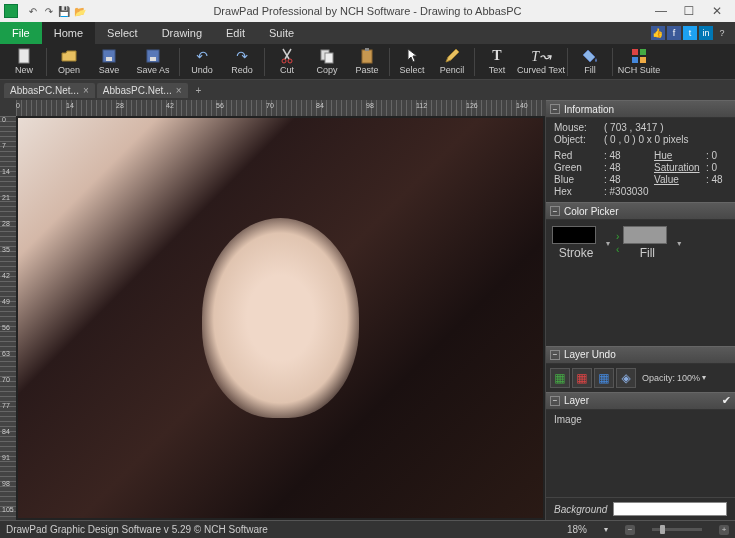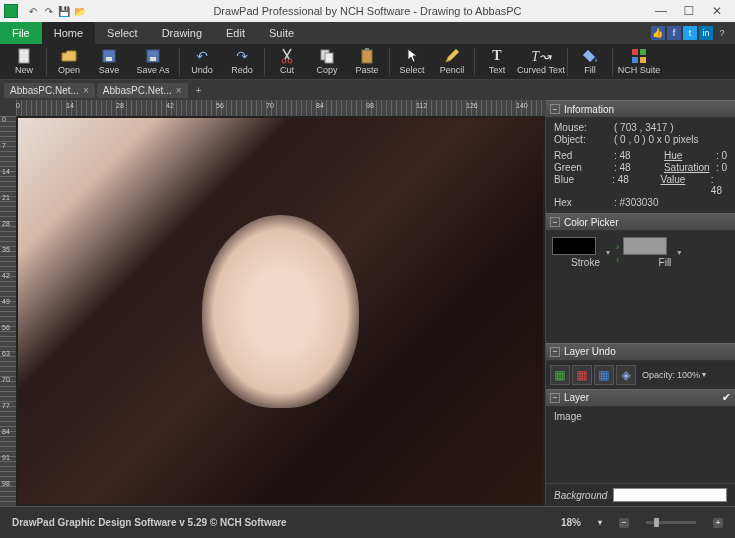--- a/index.html
+++ b/index.html
@@ -38,38 +38,38 @@
 .ruler-left span { position: absolute; left: 2px; }
 .canvas { flex: 1; background: #222; overflow: hidden; position: relative; }
 .canvas .photo { position: absolute; inset: 2px; background: linear-gradient(135deg, #e8dcd4 0%, #d4b8a8 15%, #2a1a1a 30%, #3a2420 50%, #1a1010 70%, #2a1a15 100%); }
 .canvas .face { position: absolute; left: 35%; top: 25%; width: 30%; height: 50%; background: radial-gradient(ellipse, #f0d8c8 30%, #e0c4b0 60%, transparent 80%); border-radius: 50% 50% 45% 45%; }
 .panels { width: 190px; background: #2e2e2e; display: flex; flex-direction: column; border-left: 1px solid #444; }
 .panel-head { height: 18px; background: linear-gradient(#5a5a5a, #484848); display: flex; align-items: center; padding: 0 4px; font-size: 10px; color: #eee; border-top: 1px solid #666; border-bottom: 1px solid #333; gap: 4px; }
 .panel-head .toggle { width: 10px; height: 10px; border: 1px solid #888; display: flex; align-items: center; justify-content: center; font-size: 8px; cursor: pointer; }
 .panel-head .check { margin-left: auto; color: #eee; font-size: 11px; }
 .panel-body { padding: 4px 8px; font-size: 10px; color: #ccc; }
 .info-row { display: flex; margin-bottom: 1px; }
-.info-row .k { width: 60px; }
+.info-row .k { width: 50px; }
 .info-row .v { width: 50px; }
 .info-row .k2 { width: 52px; text-decoration: underline; }
 .info-row .v2 { }
 .picker-body { padding: 6px; display: flex; align-items: center; gap: 4px; }
 .swatch-box { width: 48px; text-align: center; }
 .swatch { width: 44px; height: 18px; border: 1px solid #666; margin-bottom: 2px; }
 .swatch.black { background: #000; }
 .swatch.gray { background: #999; }
-.swatch-lbl { font-size: 10px; color: #ccc; text-align: right; }
+.swatch-lbl { font-size: 12px; color: #ccc; }
 .swap-arrows { display: flex; flex-direction: column; gap: 2px; }
 .swap-arrows span { font-size: 10px; color: #3a3; cursor: pointer; }
 .layer-tools { padding: 4px; display: flex; align-items: center; gap: 2px; font-size: 9px; color: #ccc; }
 .layer-tools .lbtn { width: 20px; height: 20px; background: #3a3a3a; border: 1px solid #555; display: flex; align-items: center; justify-content: center; cursor: pointer; font-size: 12px; }
 .layer-body { padding: 4px 8px; font-size: 10px; color: #ccc; flex: 1; }
 .bg-row { padding: 4px 8px; display: flex; align-items: center; gap: 6px; font-size: 10px; color: #ccc; border-top: 1px solid #444; }
 .bg-row .bg-swatch { flex: 1; height: 14px; background: #fff; border: 1px solid #888; }
-.statusbar { height: 32px; background: #333; border-top: 1px solid #555; display: flex; align-items: center; font-size: 10px; color: #ccc; padding: 0 12px; font-weight: bold; }
+.statusbar { height: 18px; background: #333; border-top: 1px solid #555; display: flex; align-items: center; font-size: 10px; color: #ccc; padding: 0 6px; }
 .statusbar .zoom { margin-left: auto; display: flex; align-items: center; gap: 17px; }
 .statusbar .zoom .zbtn { width: 10px; height: 10px; background: #555; border-radius: 2px; cursor: pointer; display: flex; align-items: center; justify-content: center; font-size: 8px; }
 .statusbar .slider { width: 50px; height: 3px; background: #555; position: relative; }
 .statusbar .slider .thumb { position: absolute; left: 15%; top: -3px; width: 5px; height: 9px; background: #aaa; border-radius: 1px; }
 .dd { width: 8px; font-size: 8px; color: #aaa; cursor: pointer; display: flex; align-items: center; justify-content: center; }
 svg { display: block; }
 </style>
 </head>
 <body>
 

